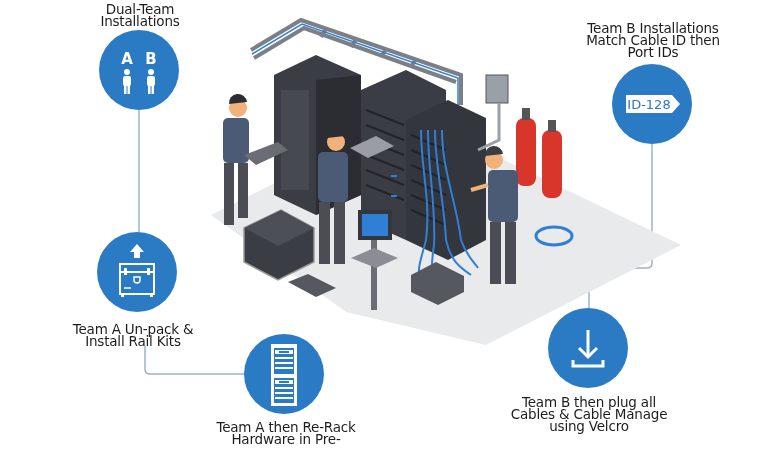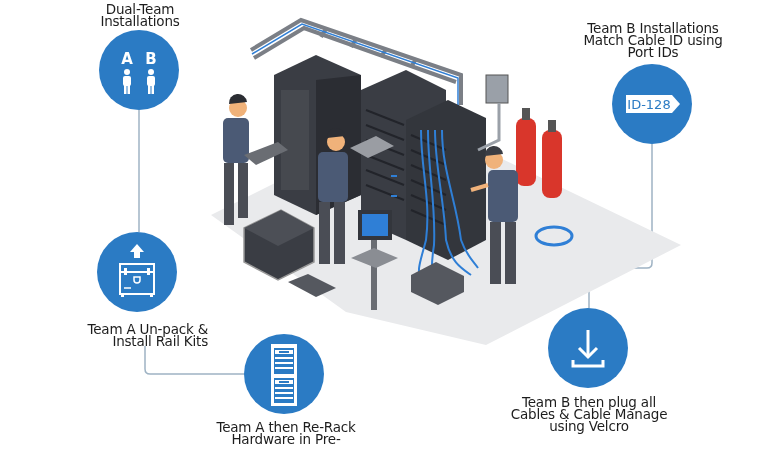--- a/index.html
+++ b/index.html
@@ -155,21 +155,21 @@
       <rect x="23" y="32" width="34" height="30" fill="none" stroke="#fff" stroke-width="2"></rect>
       <line x1="23" y1="40" x2="57" y2="40" stroke="#fff" stroke-width="2"></line>
       <rect x="27" y="36" width="3" height="7" fill="#fff"></rect>
         <rect x="50" y="36" width="3" height="7" fill="#fff"></rect>
       <path d="M37 45 h6 v3 a3 3 0 0 1 -6 0 z" fill="none" stroke="#fff" stroke-width="1.5"></path>
       <line x1="27" y1="56" x2="34" y2="56" stroke="#fff" stroke-width="1.5"></line>
       <rect x="24" y="62" width="3" height="3" fill="#fff"></rect>
         <rect x="53" y="62" width="3" height="3" fill="#fff"></rect>
     </svg>
   </div>
-  <div class="label" style="left:42px;top:323px;width:150px;text-align:right;">
+  <div class="label" style="left:42px;top:323px;width:150px;">
     <div>Team A Un-pack &amp;</div>
     <div>Install Rail Kits</div>
   </div>
 
   <div class="circle" style="left:228px;top:334px;">
     <svg viewBox="0 0 80 80">
       <rect x="27" y="10" width="26" height="62" fill="#fff"></rect>
       <rect x="30" y="14" width="20" height="26" fill="#2b7bc4"></rect>
       <rect x="30" y="44" width="20" height="25" fill="#2b7bc4"></rect>
       <g fill="#fff">
@@ -186,21 +186,21 @@
         <rect x="35" y="47" width="10" height="2" fill="#2b7bc4"></rect>
     </svg>
   </div>
   <div class="label" style="left:180px;top:421px;width:180px;text-align:center;">
     <div>Team A then Re-Rack</div>
     <div>Hardware in Pre-</div>
   </div>
 
   <div class="label" style="left:557px;top:22px;width:160px;">
     <div>Team B Installations</div>
-    <div>Match Cable ID using</div>
+    <div>Match Cable ID then</div>
     <div>Port IDs</div>
   </div>
   <div class="circle" style="left:596px;top:64px;">
     <svg viewBox="0 0 80 80">
       <polygon points="14,31 60,31 68,40 60,49 14,49" fill="#fff"></polygon>
       <text x="37" y="45" fill="#2b7bc4" font-family="DejaVu Sans, sans-serif" font-size="13" text-anchor="middle">ID-128</text>
     </svg>
   </div>
 
   <div class="circle" style="left:532px;top:308px;">

